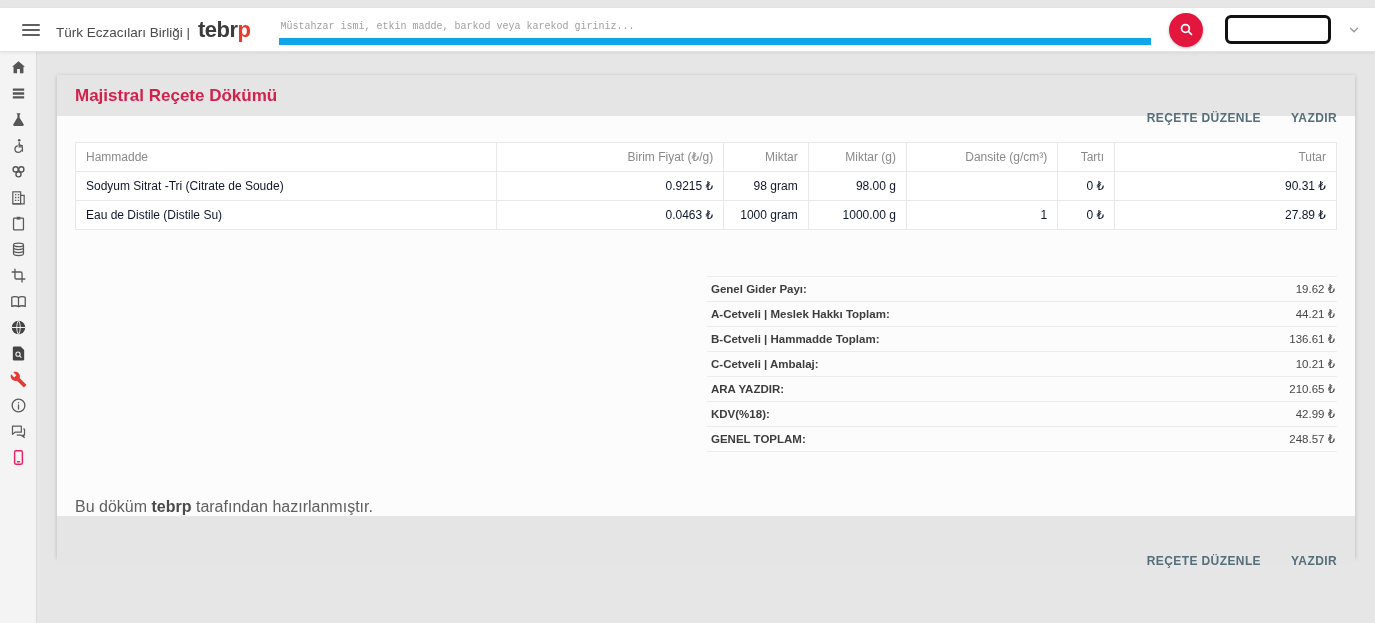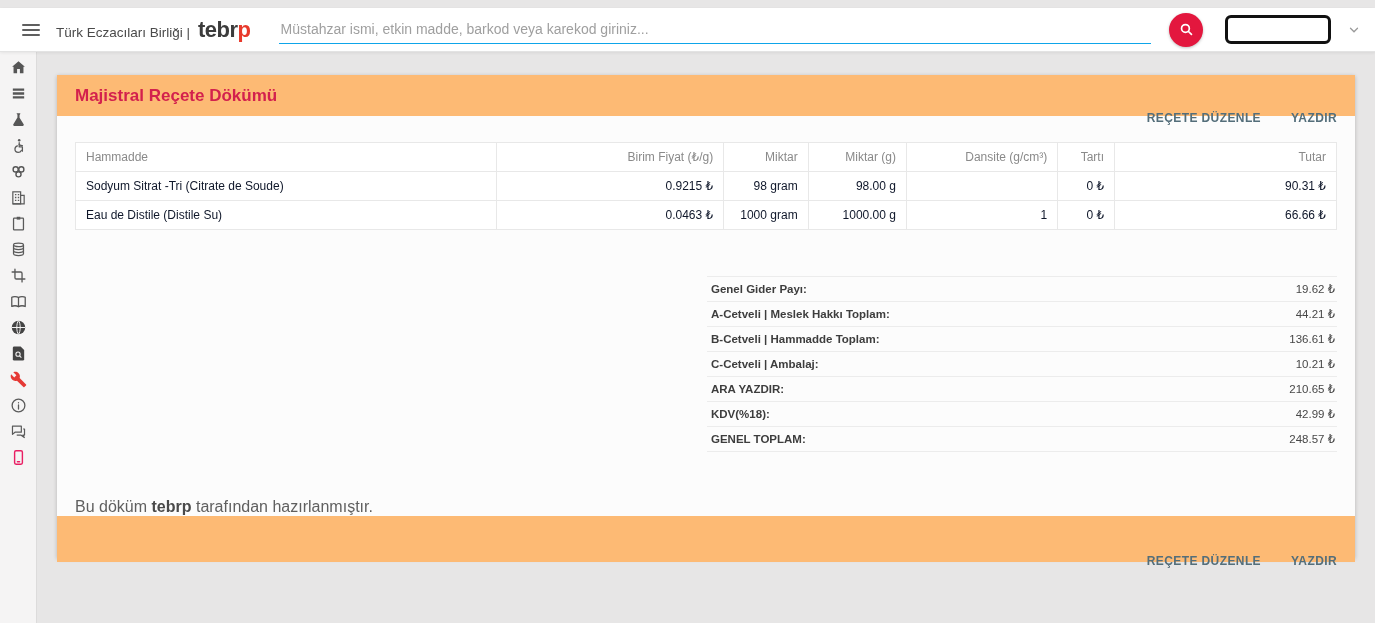--- a/index.html
+++ b/index.html
@@ -18,23 +18,23 @@
     display: flex; align-items: center; z-index: 20; padding: 0 14px 0 22px;
   }
   .hamburger { width: 18px; display: flex; flex-direction: column; gap: 3px; cursor: pointer; margin-right: 16px; }
   .hamburger span { display: block; height: 2px; background: #5f5f5f; border-radius: 1px; }
   .brand { display: flex; align-items: baseline; gap: 8px; white-space: nowrap; }
   .brand-prefix { font-size: 13.5px; color: #4a4a4a; }
   .brand-logo { font-size: 22px; font-weight: bold; color: #3c3c3c; letter-spacing: -0.5px; }
   .brand-logo .accent { color: #e8392b; }
   .searchwrap { flex: 1; margin: 0 18px 0 28px; }
   .searchwrap input {
-    width: 100%; border: none; outline: none; font-size: 14px; color: #444;
-    padding: 6px 2px; border-bottom: 1px solid #0ea5e9; background: transparent;
-    font-family: Liberation Sans, sans-serif;
+    width: 100%; border: none; outline: none; font-size: 10px; color: #444;
+    padding: 6px 2px; border-bottom: 7px solid #0ea5e9; background: transparent;
+    font-family: Liberation Mono, monospace;
   }
   .searchwrap input::placeholder { color: #9f9f9f; }
   .search-btn {
     width: 34px; height: 34px; border-radius: 50%; border: none; cursor: pointer;
     background: #e3173e; display: flex; align-items: center; justify-content: center;
     flex: 0 0 auto; box-shadow: 0 1px 3px rgba(0,0,0,.25);
   }
   .redact-box {
     width: 106px; height: 29px; margin-left: 22px; flex: 0 0 auto;
     background: #ffffff; border: 3px solid #111; border-radius: 6px; cursor: pointer;
@@ -49,21 +49,21 @@
   }
   .side-item { width: 37px; height: 17px; display: flex; align-items: center; justify-content: center; cursor: pointer; }
 
   
   .card {
     position: absolute; left: 57px; top: 75px; width: 1298px; height: 483px;
     background: #fcfcfc; box-shadow: 0 1px 4px rgba(0,0,0,.22);
     display: flex; flex-direction: column;
   }
   .card-head, .card-foot {
-    background: #fdba74; display: flex; align-items: center; padding: 10px 18px; flex: 0 0 auto;
+    background: #e5e5e5; display: flex; align-items: center; padding: 10px 18px; flex: 0 0 auto;
   }
   .card-head { height: 41px; justify-content: space-between; }
   .card-foot { height: 46px; justify-content: flex-end; margin-top: auto; }
   .card-title { font-size: 17px; color: #d3214d; }
   .actions { display: flex; }
   .action-btn {
     background: none; border: none; cursor: pointer; margin-left: 30px;
     font-family: "Liberation Sans", sans-serif;
     font-size: 12px; font-weight: bold; color: #546e7a; letter-spacing: .4px; margin-top: 44px;
   }
@@ -272,21 +272,21 @@
             <td>0 ₺</td>
             <td>90.31 ₺</td>
           </tr>
           <tr>
             <td>Eau de Distile (Distile Su)</td>
             <td>0.0463 ₺</td>
             <td>1000 gram</td>
             <td>1000.00 g</td>
             <td>1</td>
             <td>0 ₺</td>
-            <td>66.66 ₺</td>
+            <td>27.89 ₺</td>
           </tr>
         </tbody>
       </table>
 
       <div class="summary">
         <div class="sumrow">
             <span class="lbl">Genel Gider Payı:</span>
             <span class="val">19.62 ₺</span>
           </div>
         <div class="sumrow">

